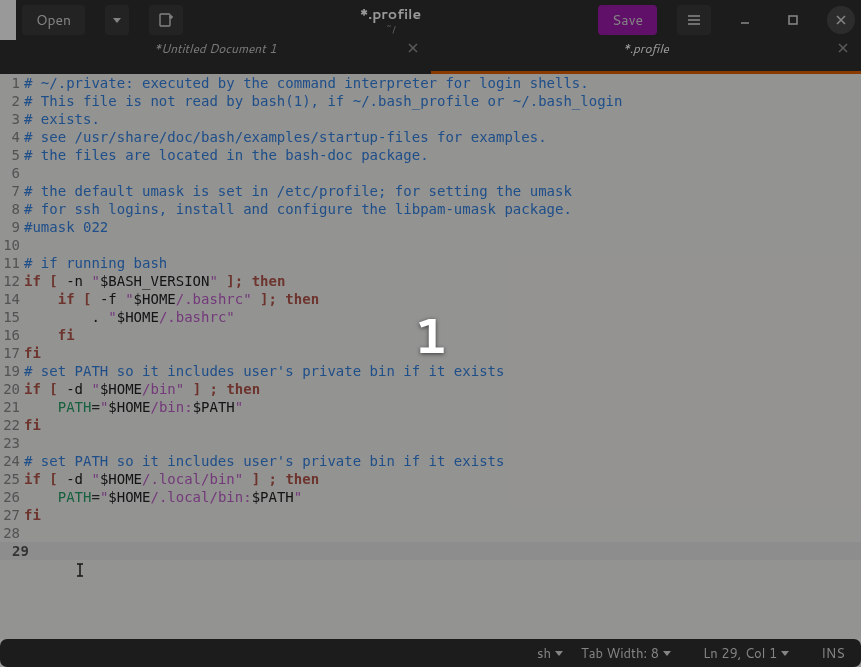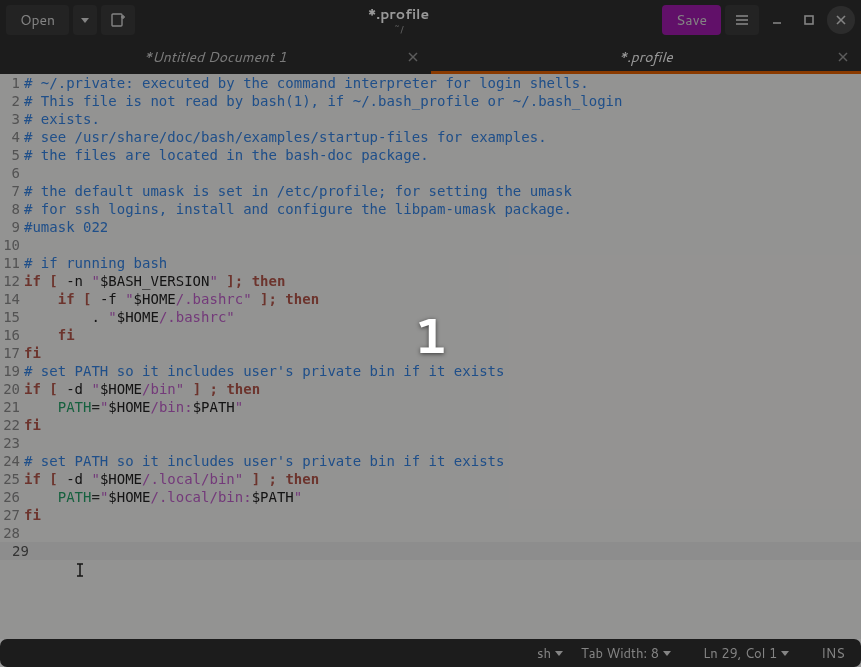--- a/index.html
+++ b/index.html
@@ -18,50 +18,50 @@
     --string:#c061cb;
     --var:#26a269;
     --accent-tab:#e66100;
     --titlebar-btn:#444;
     --gray-text:#dadada;
   }
 
   
   #titlebar{
     display:flex; align-items:center; height:40px;
-    background:var(--bg-dark); color:#fff; padding:0 6px; gap:4px;
+    background:var(--bg-dark); color:#fff; padding:0 6px; gap:20px;margin-left:16px;
   }
   .tb-btn{display:flex;align-items:center;justify-content:center;height:30px;border-radius:4px;color:var(--gray-text);}
   .tb-open{background:#3b3b3b;padding:0 14px;font-size:14px;}
   .tb-arrow{width:24px;background:#3b3b3b;}
   .tb-new{width:34px;background:#3b3b3b;}
   .tb-save{background:#a21caf;padding:0 14px;font-size:14px;}
   .tb-menu{width:34px;background:#3b3b3b;}
   .tb-min,.tb-max{width:28px;}
   .tb-close{width:28px;height:28px;border-radius:50%;background:#4a4a4a;}
   .tb-title{flex:1;text-align:center;}
   .tb-title .name{font-weight:bold;font-size:14px;color:#fff;}
   .tb-title .sub{font-size:10px;color:#a0a0a0; margin-top:-2px;}
   svg{display:block;}
 
   
   #doctabs{display:flex;height:34px;background:var(--bg-dark);}
-  .doctab{flex:1;min-width:0;display:flex;align-items:center;justify-content:center;position:relative;color:#ccc;font-size:14px;padding:0 30px;}
+  .doctab{flex:1;min-width:0;display:flex;justify-content:center;position:relative;color:#ccc;font-size:12px;padding:0 30px;}
   .doctab .lbl{white-space:nowrap;overflow:hidden;text-overflow:ellipsis;font-style:italic;}
   .doctab.active{color:#fff;}
   .doctab.active::after{content:"";position:absolute;left:0;right:0;bottom:0;height:3px;background:var(--accent-tab);}
   .tab-close{position:absolute;right:10px;width:16px;height:16px;display:flex;align-items:center;justify-content:center;color:#999;}
 
   
   #editor{position:relative;height:calc(667px - 40px - 34px - 28px);background:var(--bg-code);font-family:"DejaVu Sans Mono","Liberation Mono",monospace;font-size:14px;line-height:18px;overflow:hidden;}
   .line{display:flex;white-space:pre;}
   .gutter{width:24px;text-align:right;color:var(--gutter);padding-right:4px;user-select:none;flex:none;}
   .code{flex:1;}
   .line.current{background:#ececec;}
-  .line.current .gutter{font-weight:normal;color:#555;padding-left:12px;}
+  .line.current .gutter{font-weight:bold;color:#555;padding-left:12px;}
   .cm{color:var(--comment);}
   .kw{color:var(--keyword);font-weight:bold;}
   .st{color:var(--string);}
   .va{color:var(--var);}
   .op{color:#333;}
   .plain{color:var(--fg-code);}
 
   .caret{position:absolute;width:16px;height:16px;pointer-events:none;}
 
   

